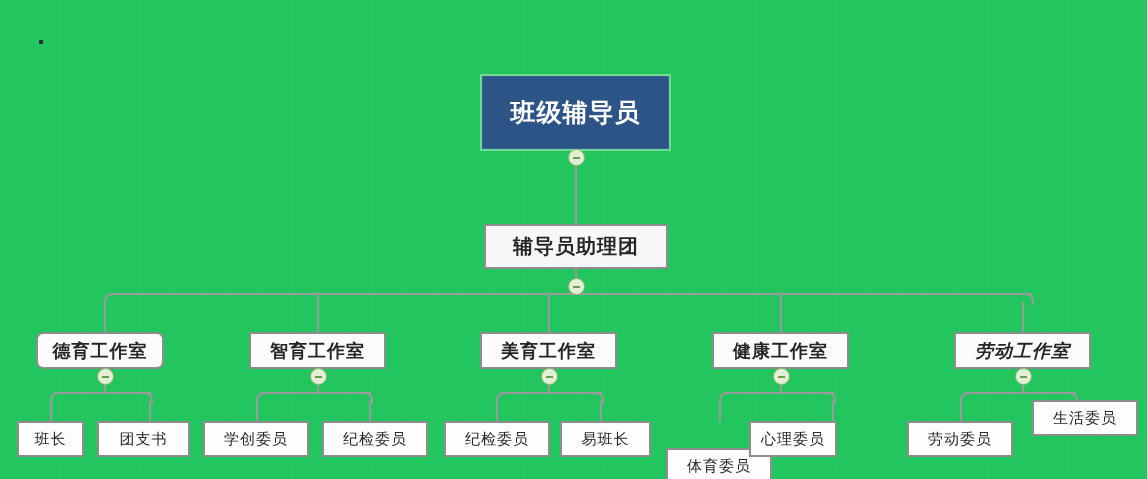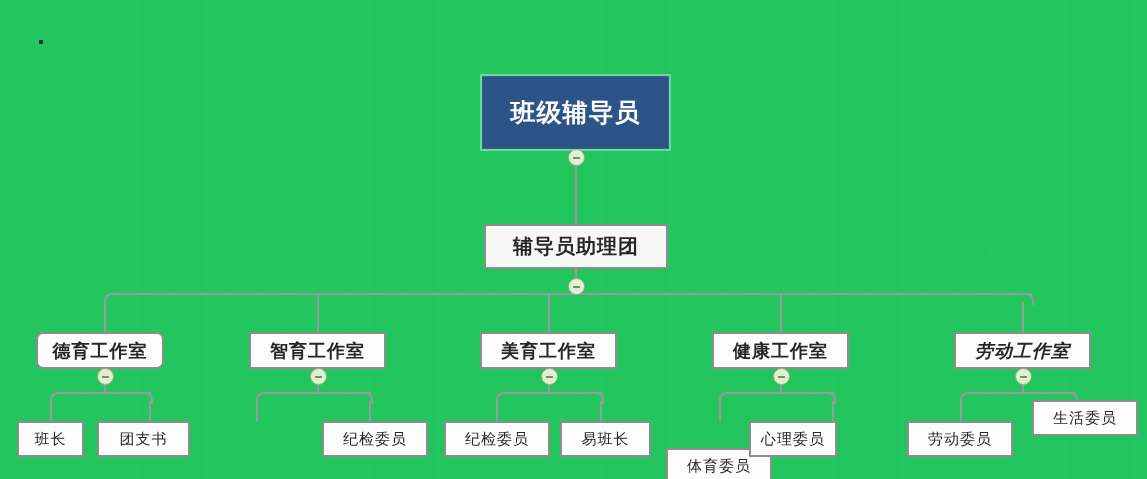--- a/index.html
+++ b/index.html
@@ -198,20 +198,23 @@
   <div class="node node-level3" style="left:954px; top:332px; width:137px; height:37px;font-style:italic;">
     <span>劳动工作室</span>
   </div>
 
   <div class="node node-leaf" style="left:17px; top:421px; width:67px; height:36px;">
     <span>班长</span>
   </div>
   <div class="node node-leaf" style="left:97px; top:421px; width:93px; height:36px;">
     <span>团支书</span>
   </div>
+  <div class="node node-leaf" style="left:203px; top:421px; width:106px; height:36px;">
+    <span>学创委员</span>
+  </div>
   <div class="node node-leaf" style="left:322px; top:421px; width:106px; height:36px;">
     <span>纪检委员</span>
   </div>
   <div class="node node-leaf" style="left:444px; top:421px; width:106px; height:36px;">
     <span>纪检委员</span>
   </div>
   <div class="node node-leaf" style="left:560px; top:421px; width:91px; height:36px;">
     <span>易班长</span>
   </div>
   <div class="node node-leaf" style="left:666px; top:421px; width:106px; height:36px;margin-top:27px;">

